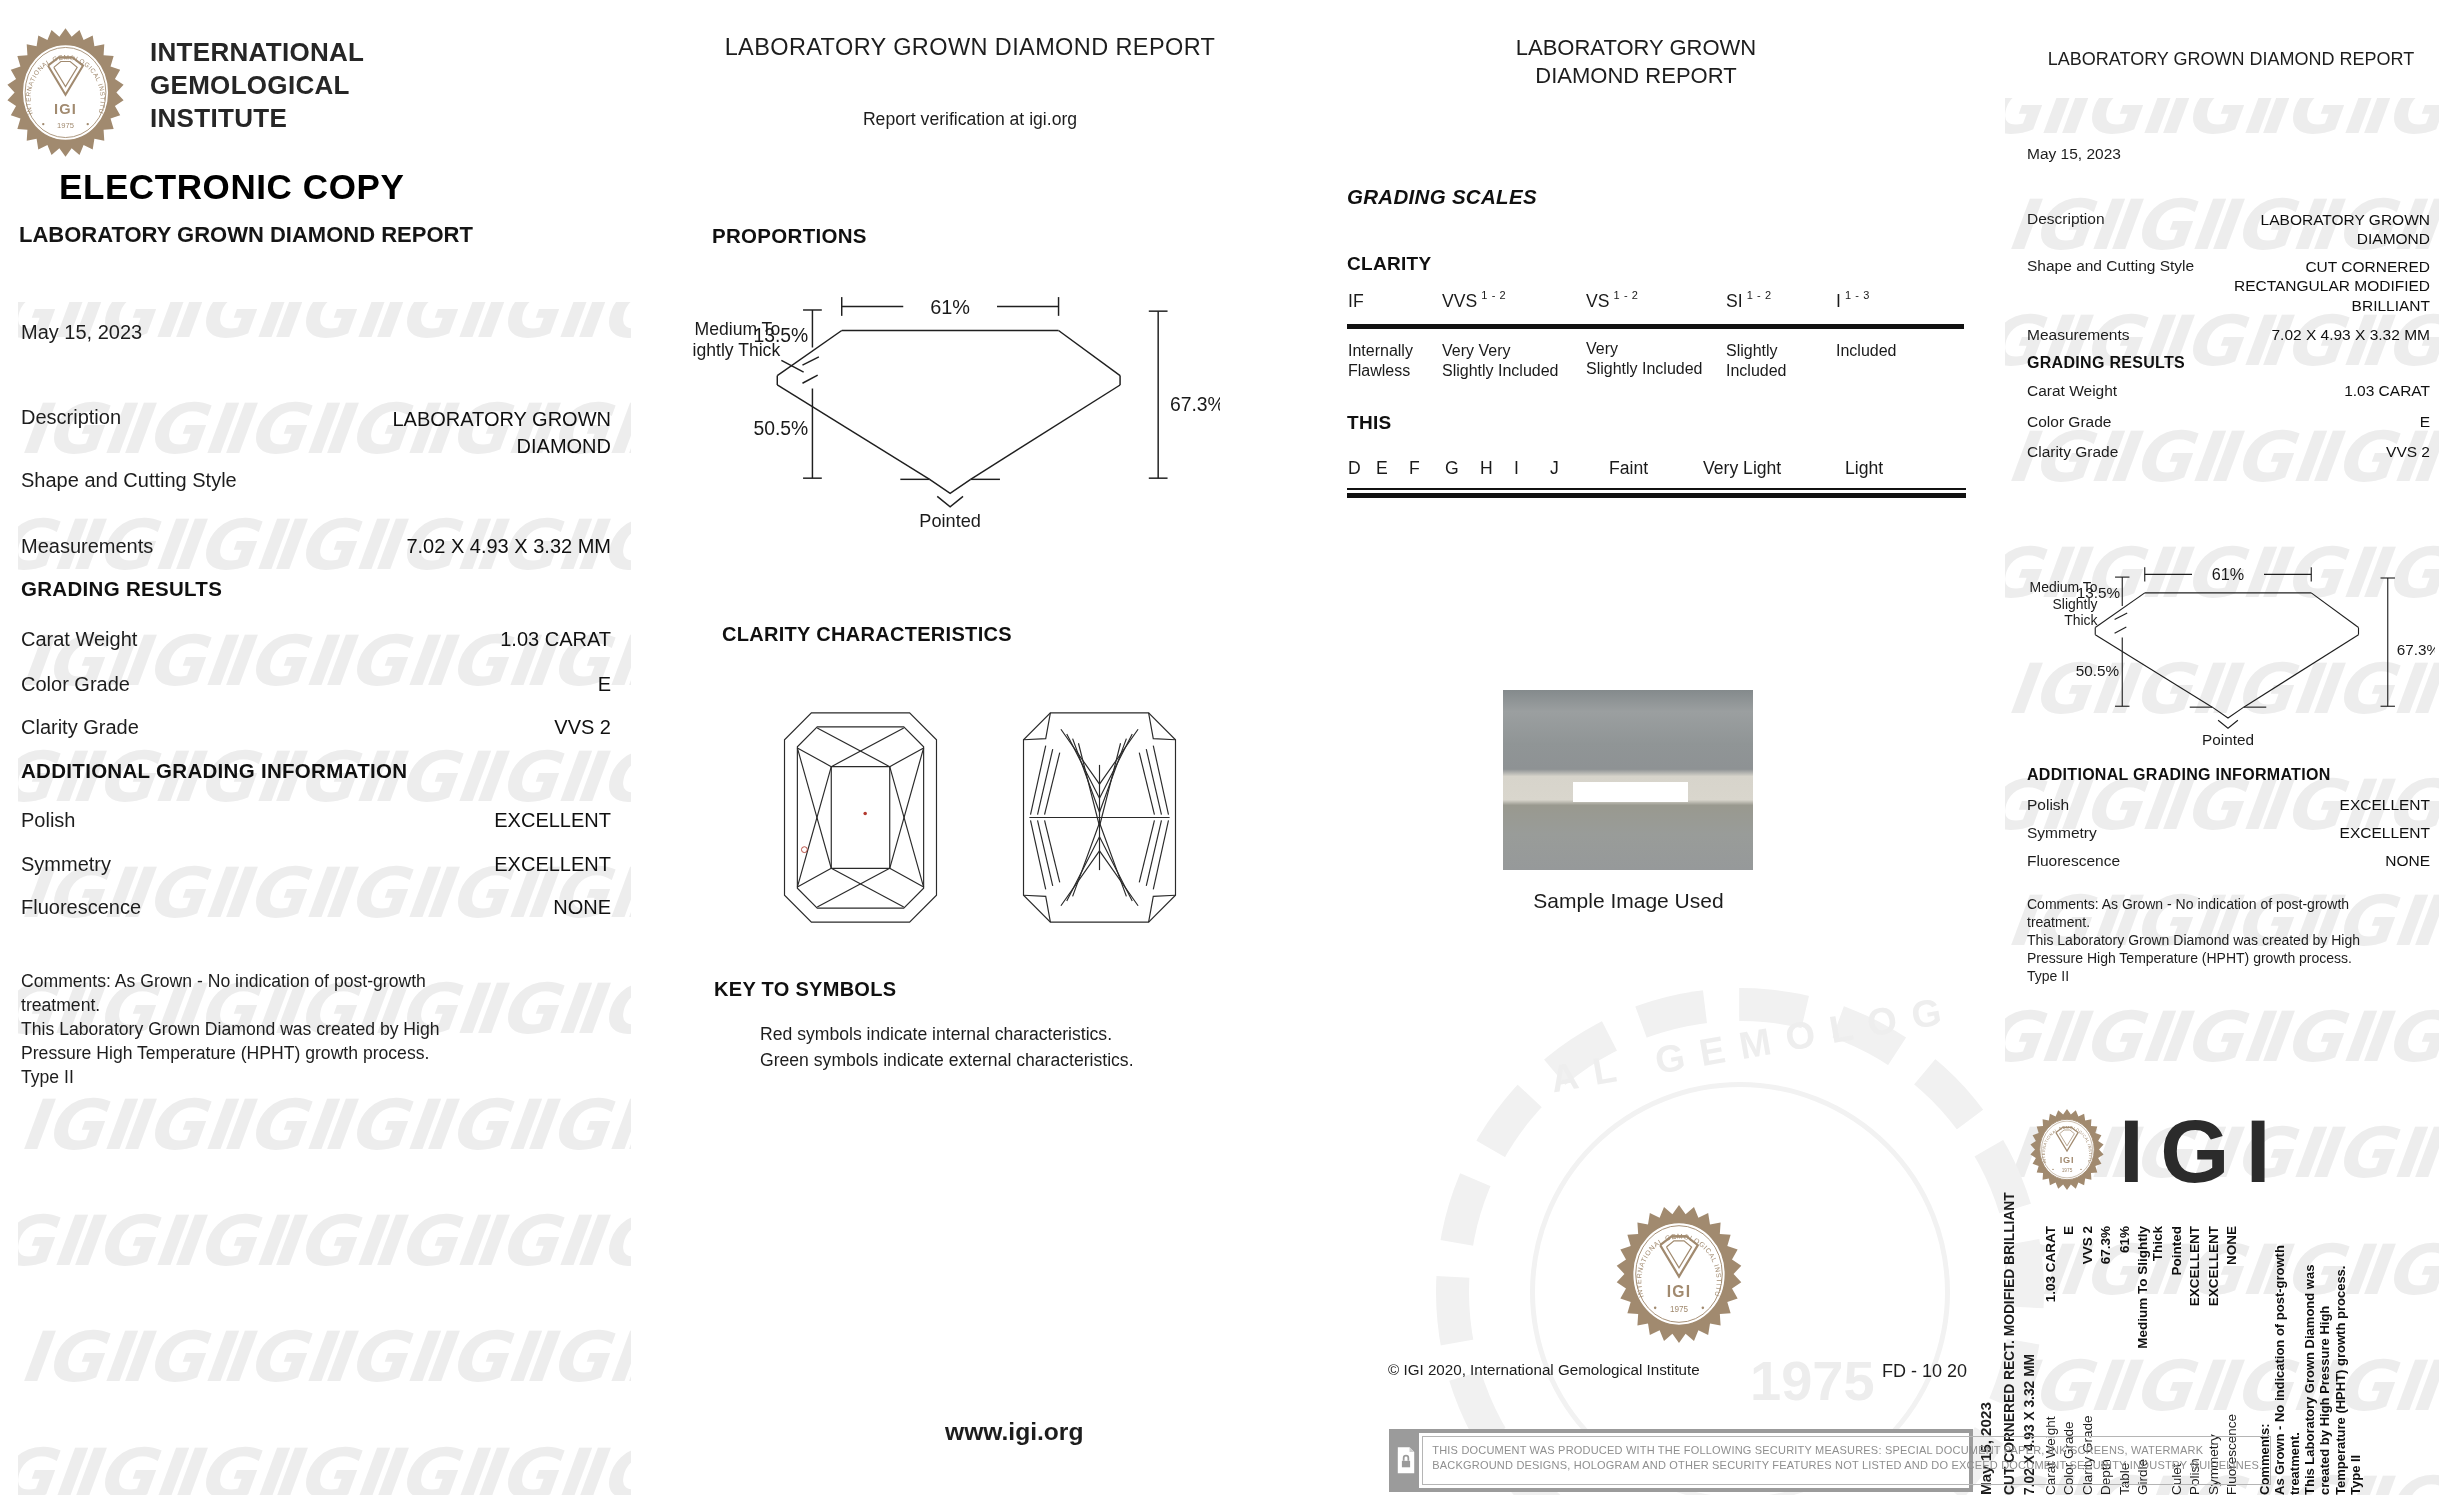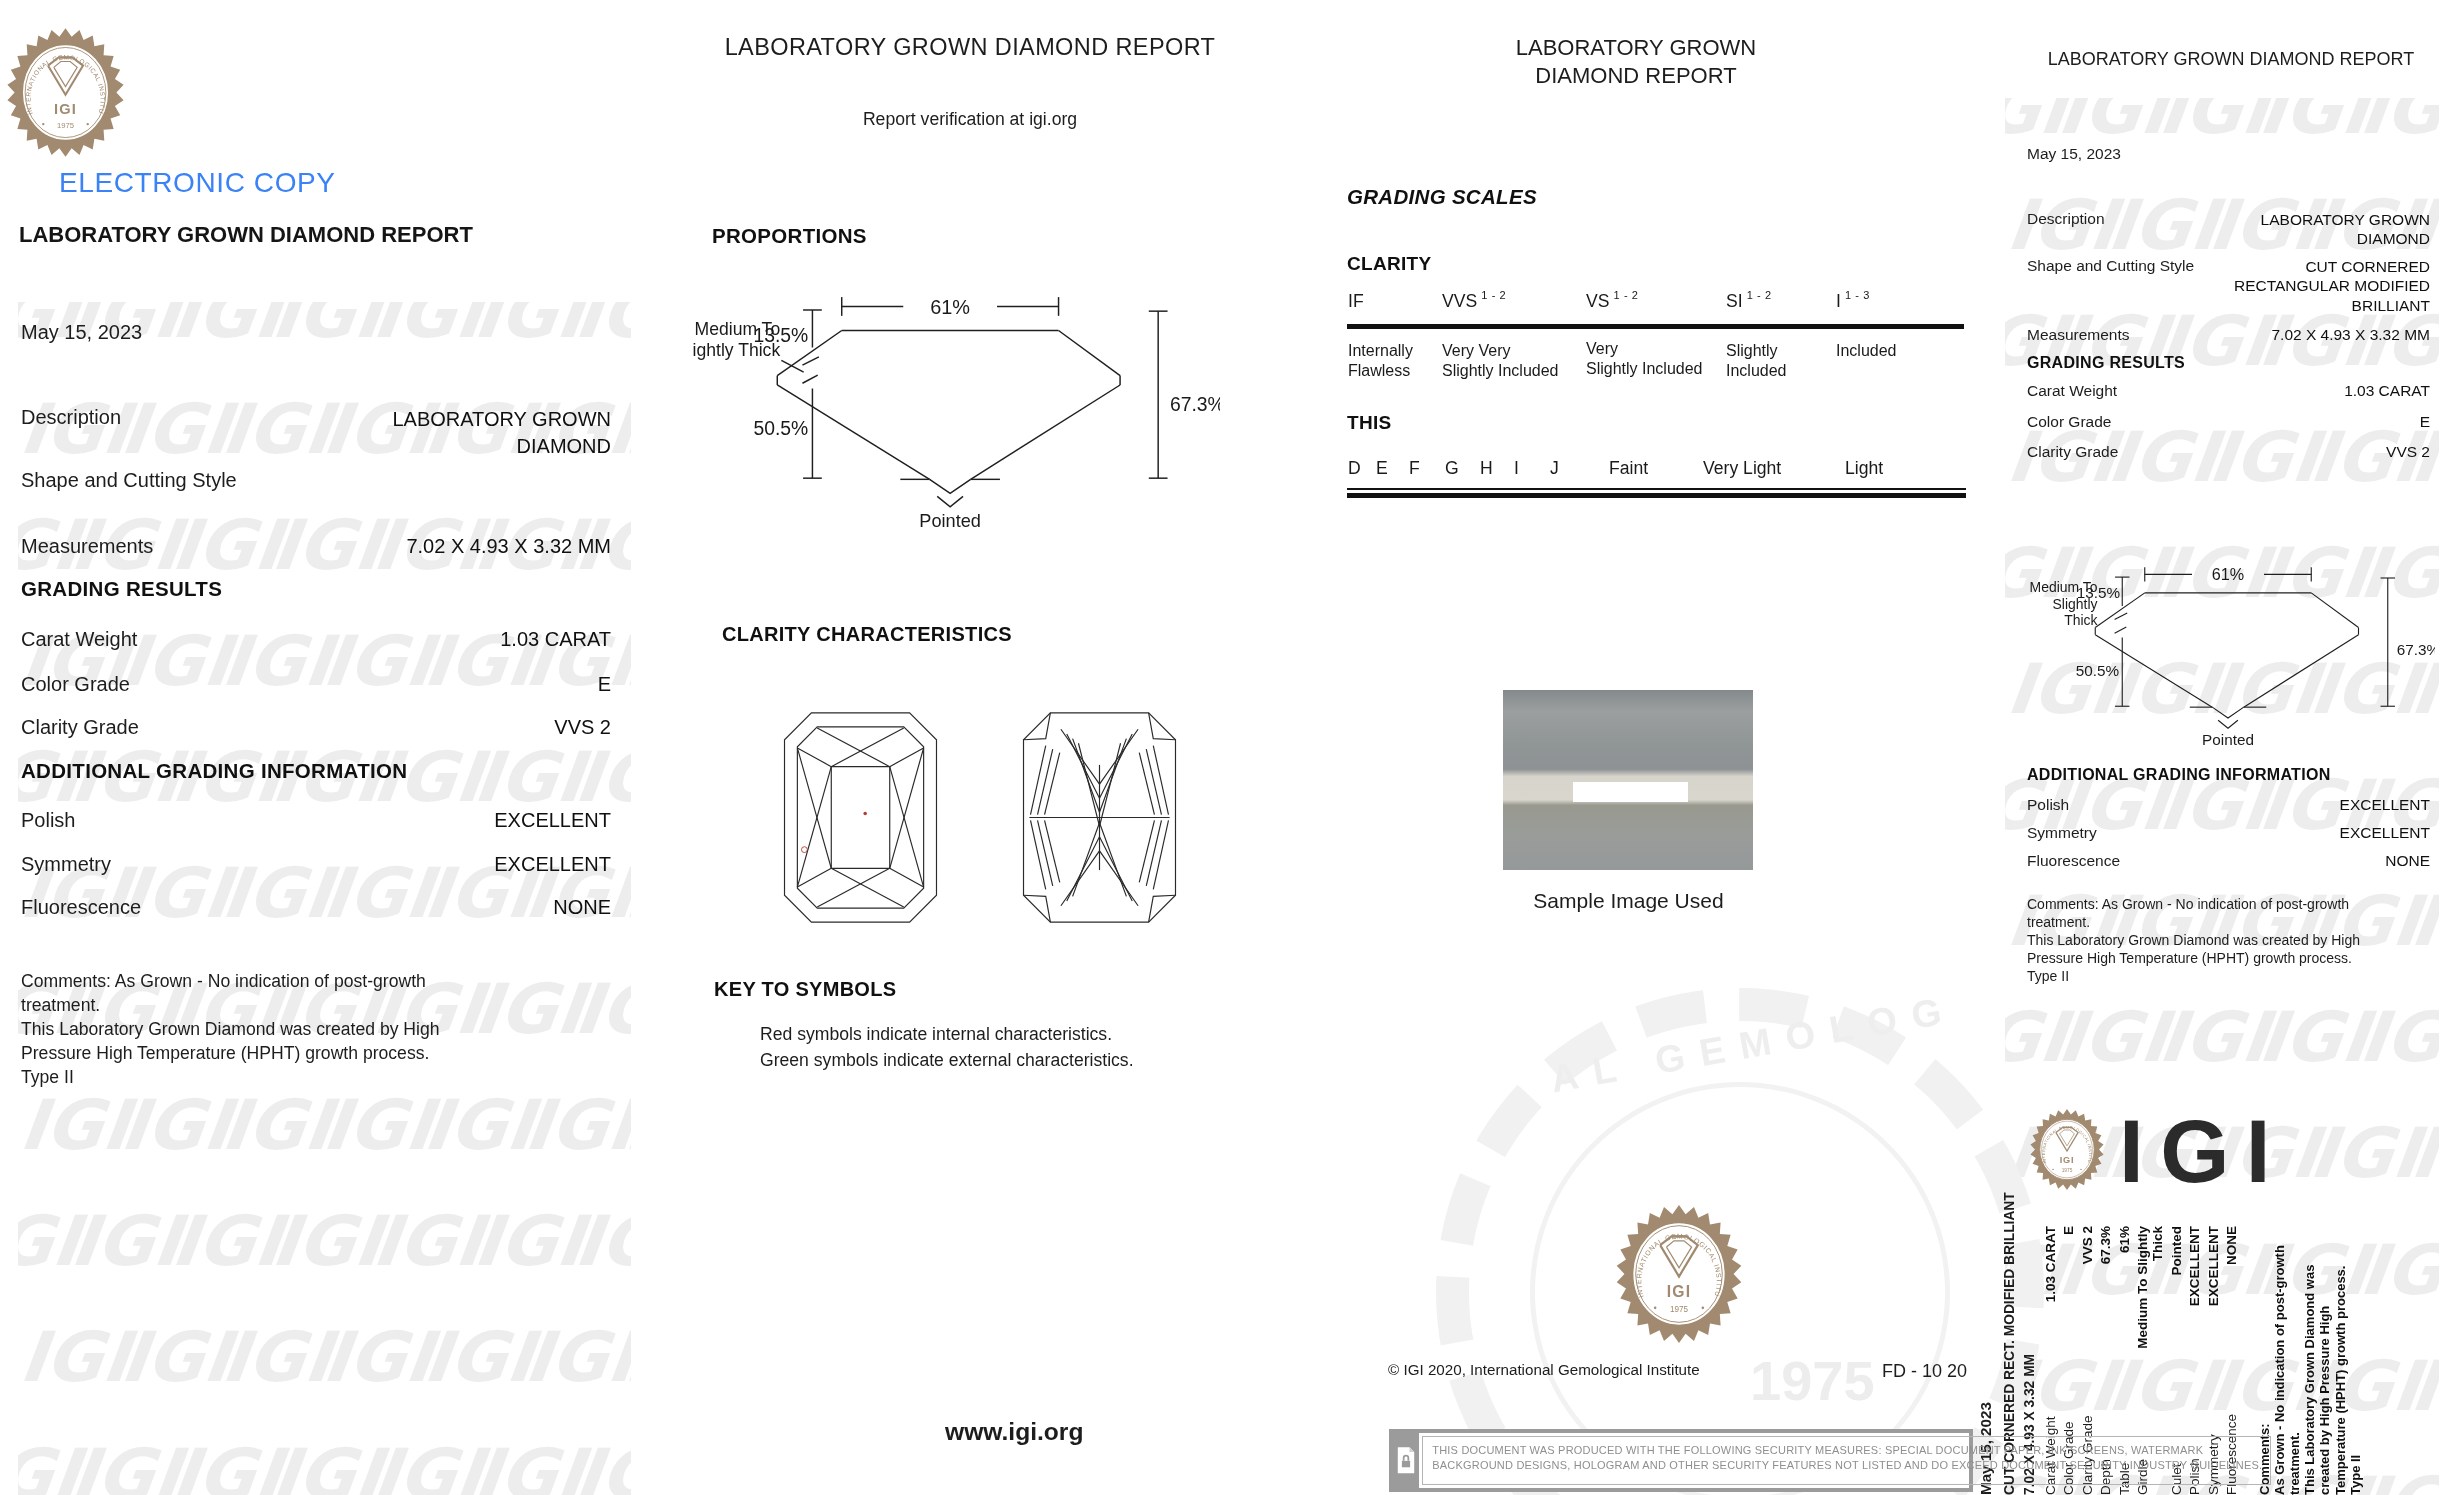--- a/index.html
+++ b/index.html
@@ -18,21 +18,21 @@
   .ghost-arc{position:absolute;font:700 38px "Liberation Sans",sans-serif;color:#eeeeee;
            letter-spacing:15.2px;transform:rotate(-10deg);z-index:0;}
   
   .hdr{position:absolute;font-weight:700;color:#101010;letter-spacing:0.3px;}
   .lbl{position:absolute;font-weight:400;color:#1d1d1d;}
   .val{position:absolute;text-align:right;color:#101010;}
   .ctr{text-align:center;}
   .z1{z-index:1;}
   
   .org-line{font-weight:700;font-size:26px;line-height:33px;color:#262626;letter-spacing:0.3px;}
-  .ecopy{font-weight:400;font-size:28px;color:#3b82f6;letter-spacing:0.6px;}
+  .ecopy{font-weight:700;font-size:35px;color:#000000;letter-spacing:0.6px;}
   .c1title{font-weight:700;font-size:22px;color:#151515;}
   .c1t{font-size:20px;}
   .c1cm{font-size:17.6px;line-height:24px;}
   
   .grade{font-size:17.6px;color:#1a1a1a;}
   .sup{font-size:11px;position:relative;top:-7.6px;margin-left:4.1px;letter-spacing:0.6px;}
   .desc2{font-size:16px;line-height:20px;color:#1a1a1a;}
   .clet{font-size:17.6px;color:#1a1a1a;}
   
   .secbar{position:absolute;border:4.1px solid #9b9b9b;background:#fff;display:flex;z-index:3;}
@@ -217,20 +217,25 @@
         <text font-size="11" fill="#a18a6f" letter-spacing="1"><textPath href="#arc0">INTERNATIONAL GEMOLOGICAL INSTITUTE</textPath></text>
         <polyline points="70,64 88,50 112,50 130,64 100,114 70,64" fill="none" stroke="#a18a6f" stroke-width="3.5"></polyline>
         <polyline points="80,67 92,57 108,57 120,67 100,100 80,67" fill="none" stroke="#a18a6f" stroke-width="2"></polyline>
         <line x1="88" y1="50" x2="112" y2="50" stroke="#a18a6f" stroke-width="3.5"></line>
         <text x="100" y="146" font-size="25" font-weight="700" fill="#a18a6f" text-anchor="middle" letter-spacing="2">IGI</text>
         <text x="100" y="170" font-size="13" fill="#a18a6f" text-anchor="middle">1975</text>
         <circle cx="62" cy="164" r="2" fill="#a18a6f"></circle>
         <circle cx="138" cy="164" r="2" fill="#a18a6f"></circle>
       </svg></div>
 
+  <div class="abs z1" style="left:150px;top:36px;">
+    <div class="org-line">INTERNATIONAL</div>
+    <div class="org-line">GEMOLOGICAL</div>
+    <div class="org-line">INSTITUTE</div>
+  </div>
 
   <div class="abs ecopy z1" style="left:59px;top:167px;">ELECTRONIC COPY</div>
   <div class="abs c1title z1" style="left:19px;top:222px;">LABORATORY GROWN DIAMOND REPORT</div>
 
   <div class="abs c1t z1" style="left:21px;top:321px;">May 15, 2023</div>
 
   <div class="abs lbl c1t z1" style="left:21px;top:406px;">Description</div>
   <div class="abs val c1t z1" style="left:259px;top:406px;width:352px;line-height:27px;">
     <div>LABORATORY GROWN</div>
     <div>DIAMOND</div>

